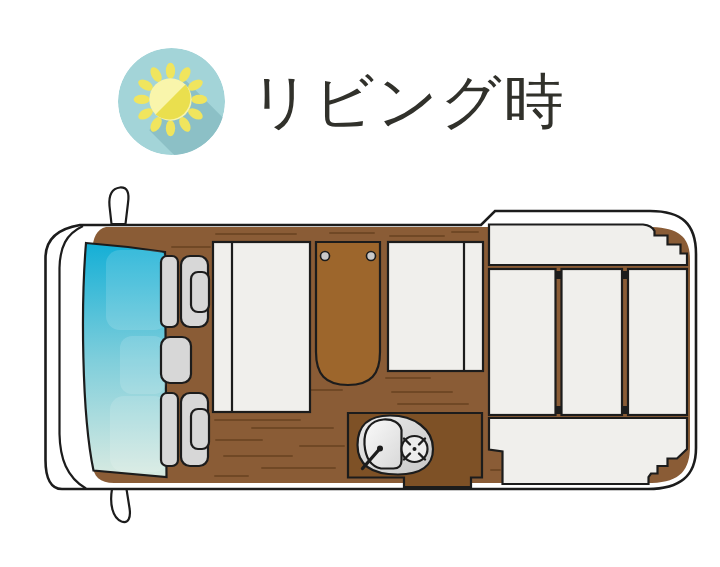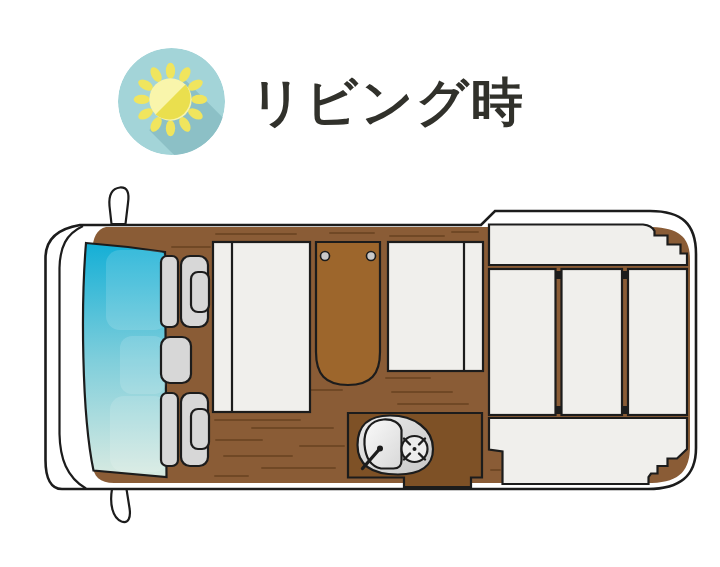--- a/index.html
+++ b/index.html
@@ -1,20 +1,20 @@
 <!DOCTYPE html>
 <html><head>
 <meta charset="utf-8">
 <style>
   html,body{margin:0;padding:0;background:#ffffff;}
   .stage{position:relative;width:720px;height:567px;background:#fff;overflow:hidden;
          font-family:"Liberation Sans","DejaVu Sans",sans-serif;}
   .header{position:absolute;left:118px;top:48px;display:flex;align-items:center;gap:25px;z-index:2;}
   .header .icon-wrap{width:107px;height:107px;flex:0 0 auto;}
-  .title{font-size:52px;font-weight:700;color:#31312b;letter-spacing:2px;line-height:1;white-space:nowrap;}
+  .title{font-size:60px;font-weight:400;color:#31312b;letter-spacing:2px;line-height:1;white-space:nowrap;}
   svg{display:block;}
   .plan{position:absolute;left:0;top:0;z-index:1;}
   .ol{stroke:#1c1c1c;}
   .sw3{stroke-width:2.6;}
   .sw2{stroke-width:2.2;}
   .sw1{stroke-width:1.6;}
   .nofill{fill:none;}
   .blackfill{fill:#1c1c1c;}
 </style>
 </head>

